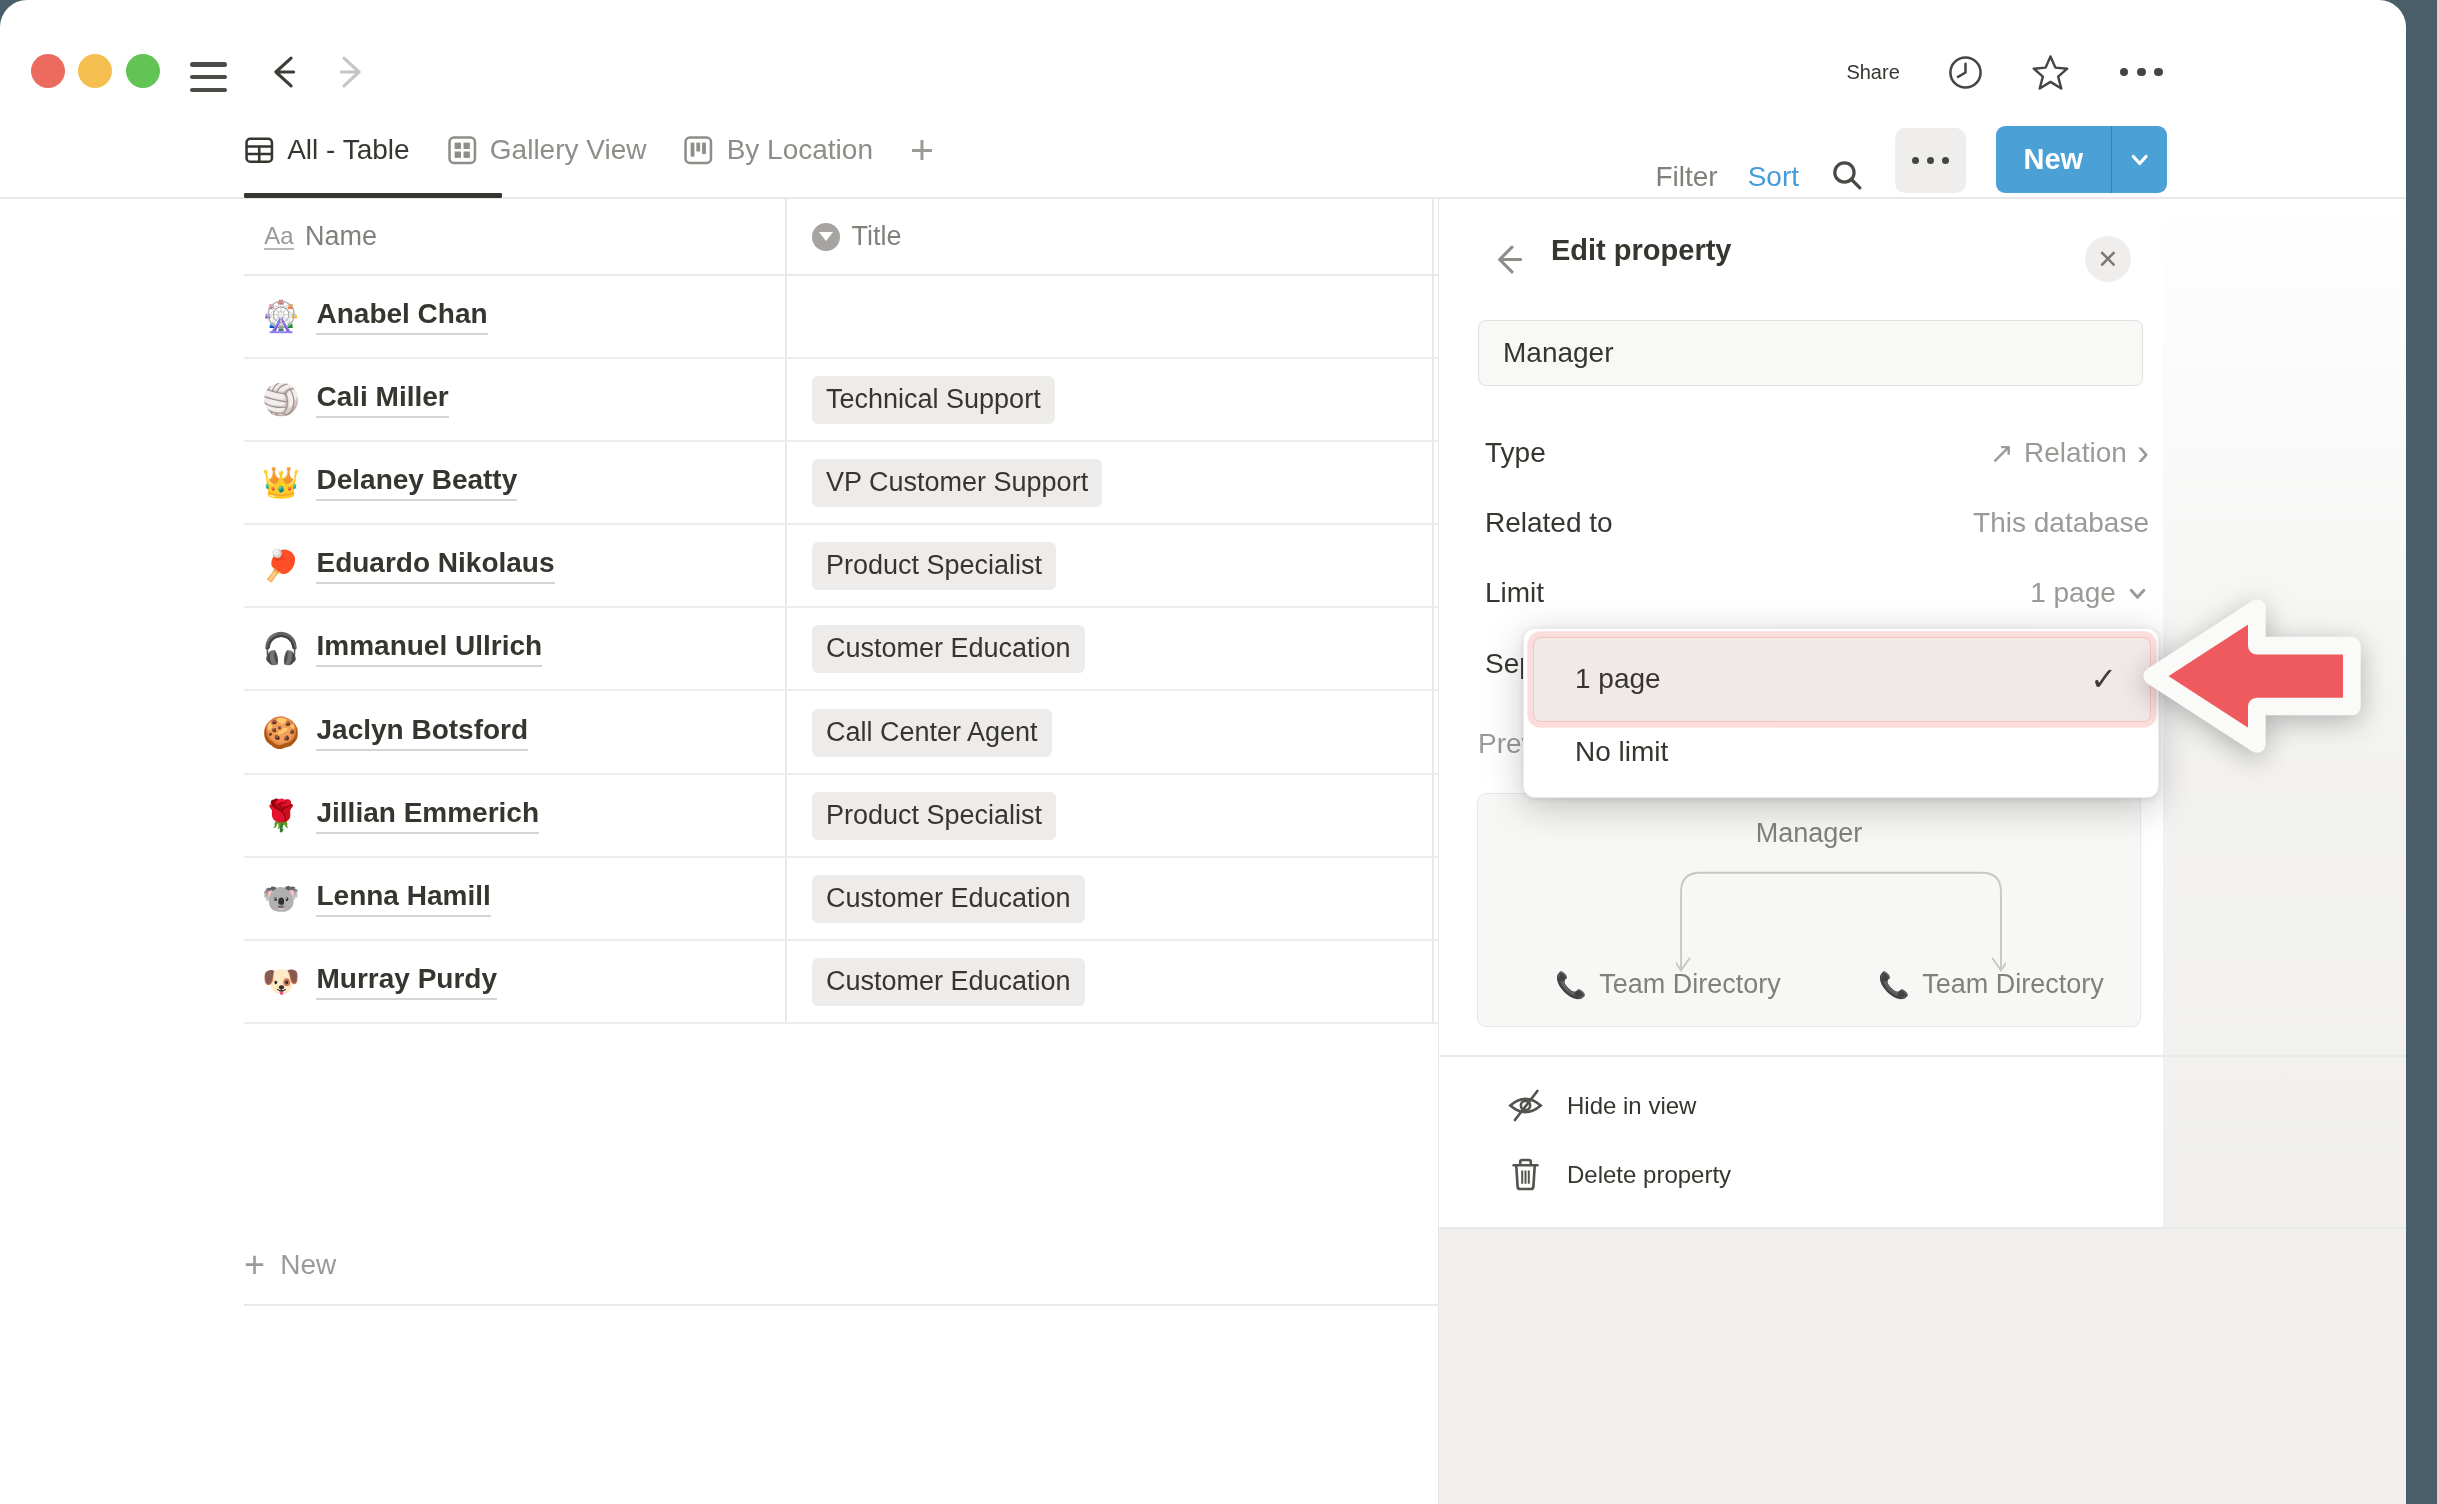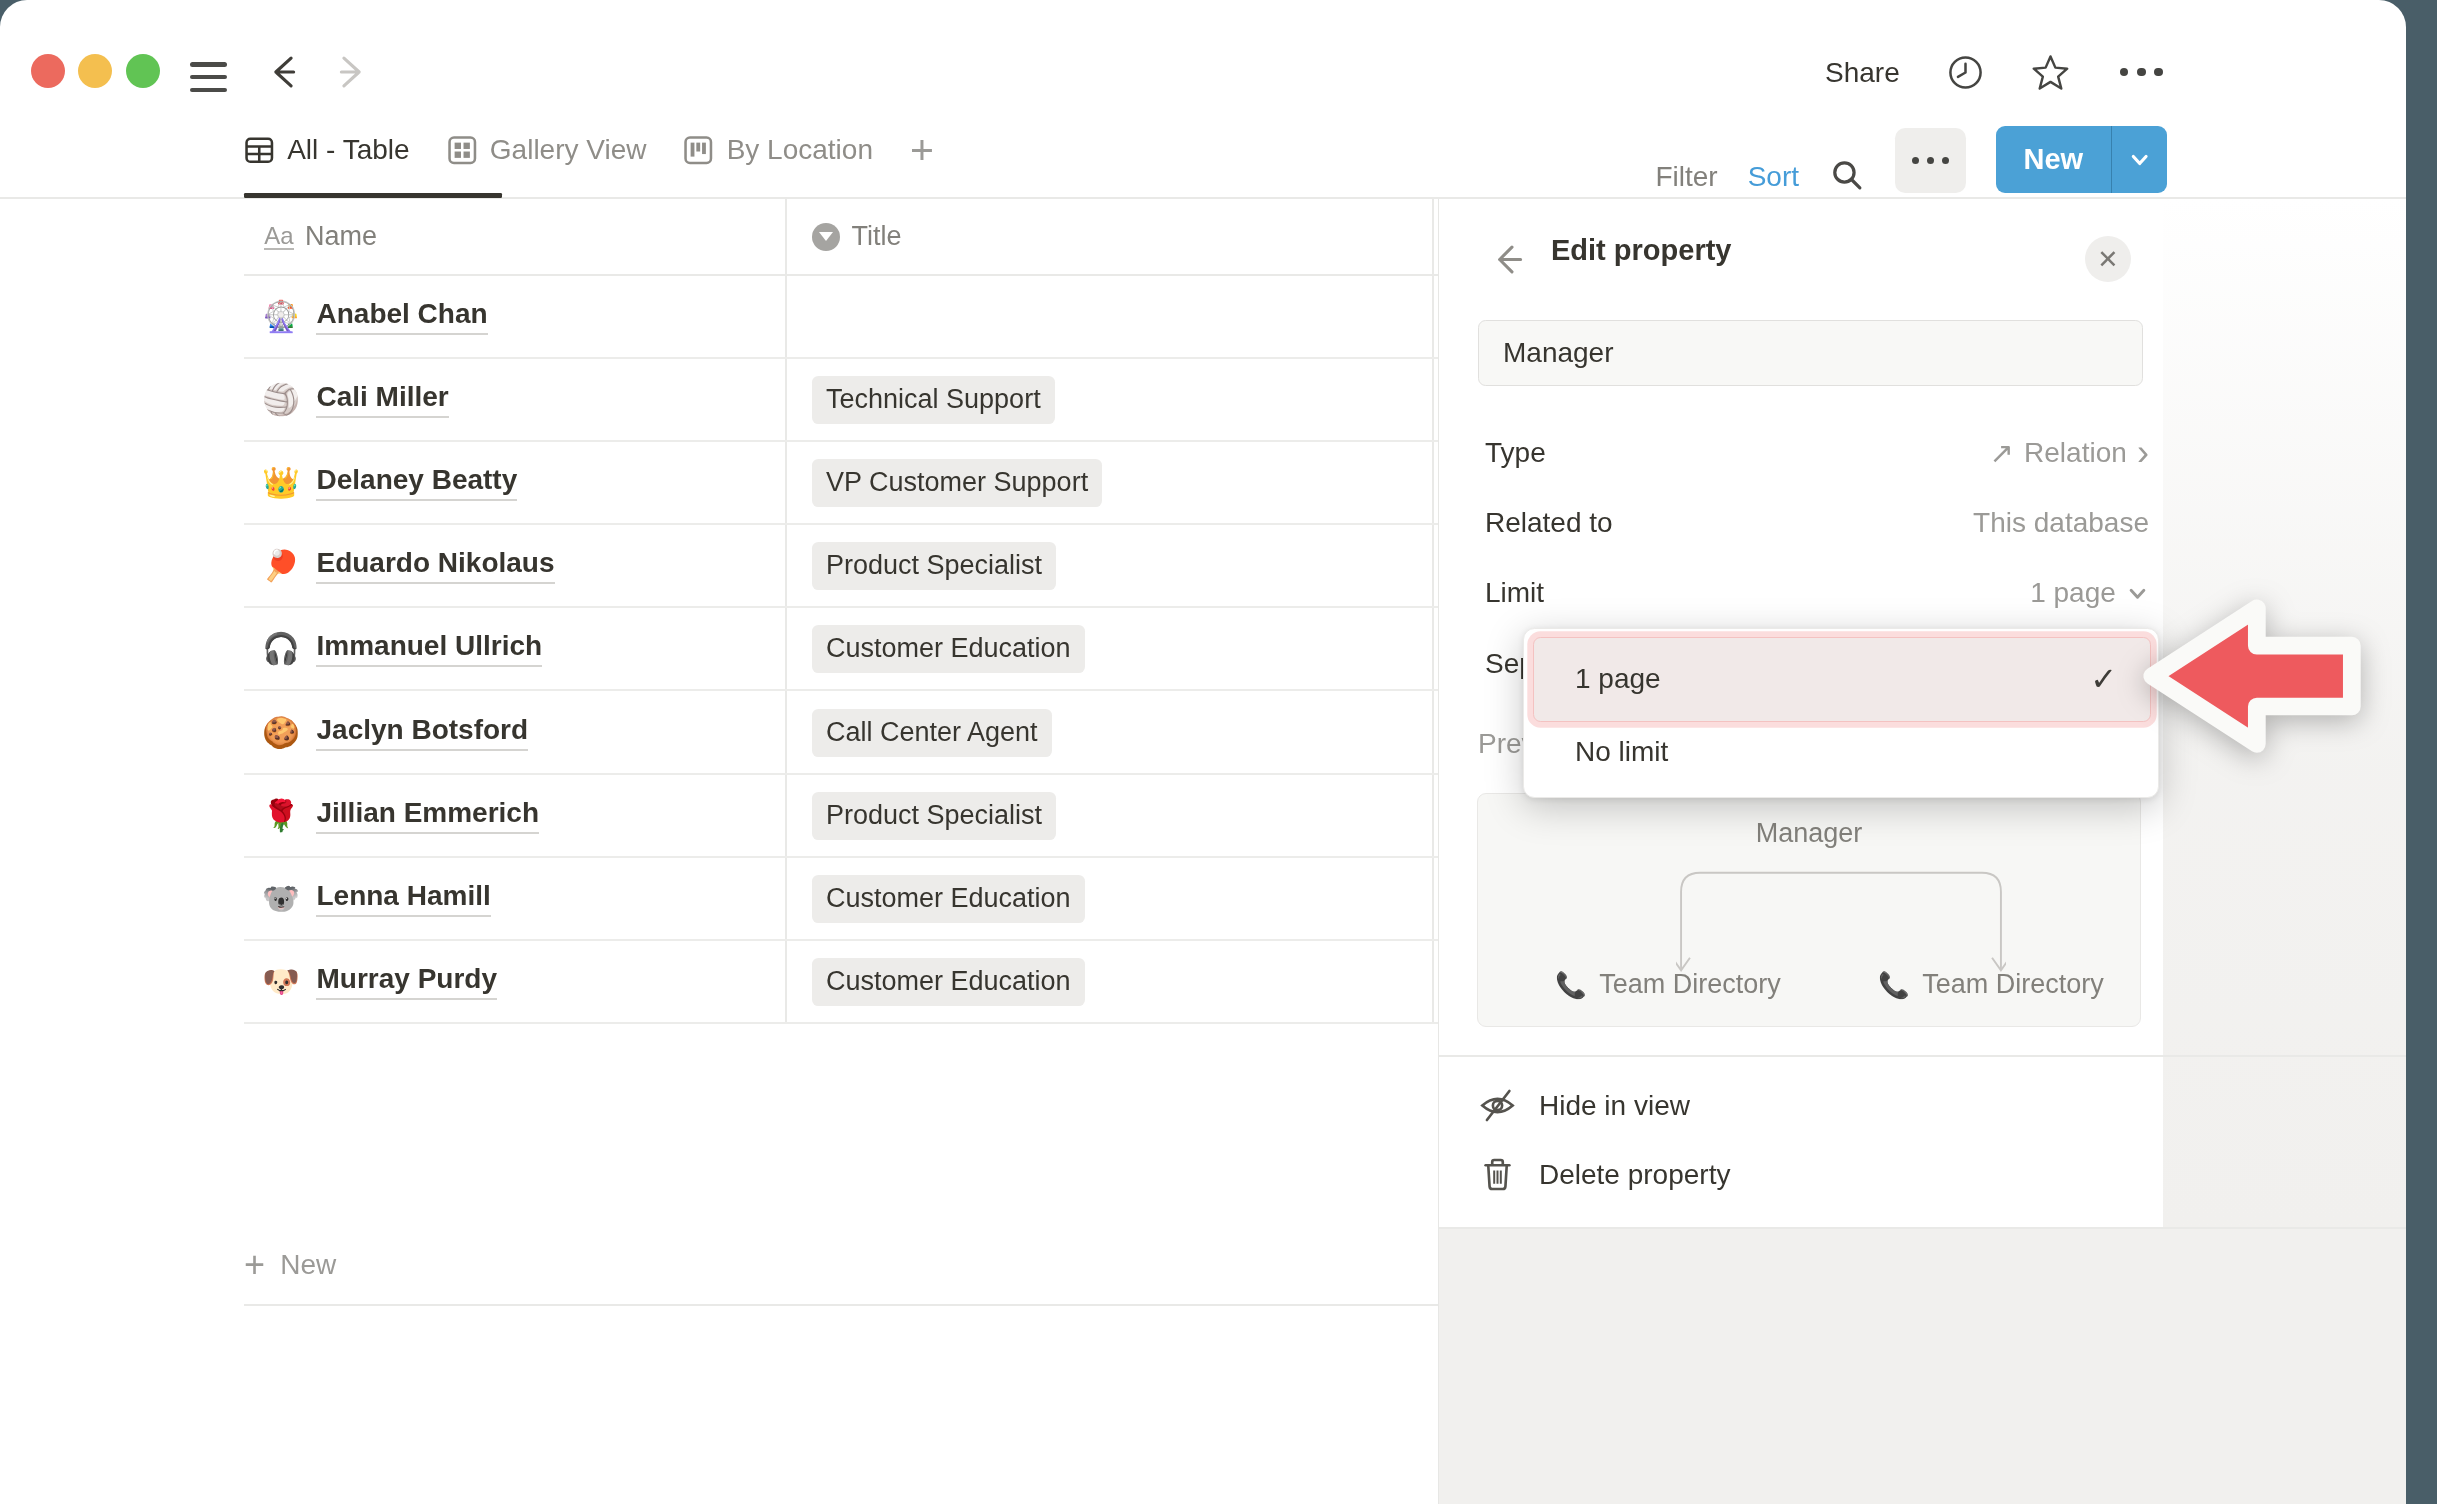--- a/index.html
+++ b/index.html
@@ -15,21 +15,21 @@
   body{width:2438px;height:1505px;background:var(--desktop-bg);
        font-family:"Liberation Sans","DejaVu Sans",sans-serif;color:var(--text-dark);
        overflow:hidden;position:relative}
   .abs{position:absolute}
   .window{position:absolute;left:0;top:0;width:2406px;height:1505px;background:#fff;
           border-radius:27px 27px 0 0;overflow:hidden}
   
   .light{width:34px;height:34px;border-radius:50%}
   .bar{width:37px;height:4.4px;border-radius:2.5px;background:#4B4B48;margin:8.3px 0}
   .tb-right{display:flex;align-items:center;gap:46px}
-  .share{font-size:28px;color:var(--text-dark)}
+  .share{font-size:20px;color:var(--text-dark)}
   .dots3 b{display:inline-block;width:8.3px;height:8.3px;border-radius:50%;background:#454542;margin:0 4.4px}
   
   .toolbar-divider{left:0;top:197px;width:2406px;height:1.9px;background:var(--border)}
   .tabs{left:244px;top:107px;height:86px;display:flex;align-items:center;gap:37px}
   .tab{display:flex;align-items:center;gap:12.7px;font-size:28px;color:#8F8D88}
   .tab.active{color:var(--text-dark);font-weight:400}
   .tab-underline{left:244px;top:193px;width:258px;height:5.1px;background:#37352F;border-radius:1.3px}
   .tools{top:107px;right:239px;height:86px;display:flex;align-items:flex-end;gap:30px}
   .tool-label{font-size:28px;color:var(--text-mid)}
   .sort{color:var(--sort-blue)}
@@ -68,21 +68,21 @@
   .opt1{position:absolute;left:9px;top:7.6px;width:618px;height:85px;background:var(--highlight-bg);
         border:1.9px solid var(--highlight-ring);border-radius:7.6px;
         box-shadow:0 0 0 5.7px rgba(246,180,180,.45);display:flex;align-items:center;justify-content:space-between;
         padding:0 33px 0 41px;font-size:28px;color:var(--text-dark)}
   .opt2{position:absolute;left:51px;top:104px;height:38px;display:flex;align-items:center;font-size:28px;color:var(--text-dark)}
   .check{font-size:32px;color:#3f3d38;font-weight:400}
   .card{background:#F7F7F5;border:1.3px solid #E9E8E6;border-radius:9px}
   .card-root{position:absolute;left:0;top:24px;width:100%;text-align:center;font-size:27px;color:var(--text-mid)}
   .card-item{position:absolute;top:175px;display:flex;align-items:center;gap:12.7px;font-size:27px;color:var(--text-mid)}
   .card-item .ph{font-size:25.4px;color:#55534e}
-  .action-row{position:absolute;left:40px;display:flex;align-items:center;gap:23px;font-size:28px;color:var(--text-dark)}
+  .action-row{position:absolute;left:68px;display:flex;align-items:center;gap:23px;font-size:24px;color:var(--text-dark)}
   .gray-bottom{left:0;top:1030px;width:968px;height:276px;background:#F1F0EE}
   svg{display:block}
 </style>
 </head>
 <body>
 
 <div class="window">
 
   <div class="abs" style="left:0;top:0;width:2406px;height:102px">
     <div class="abs light" style="left:30.5px;top:54px;background:var(--chrome-red)"></div>

